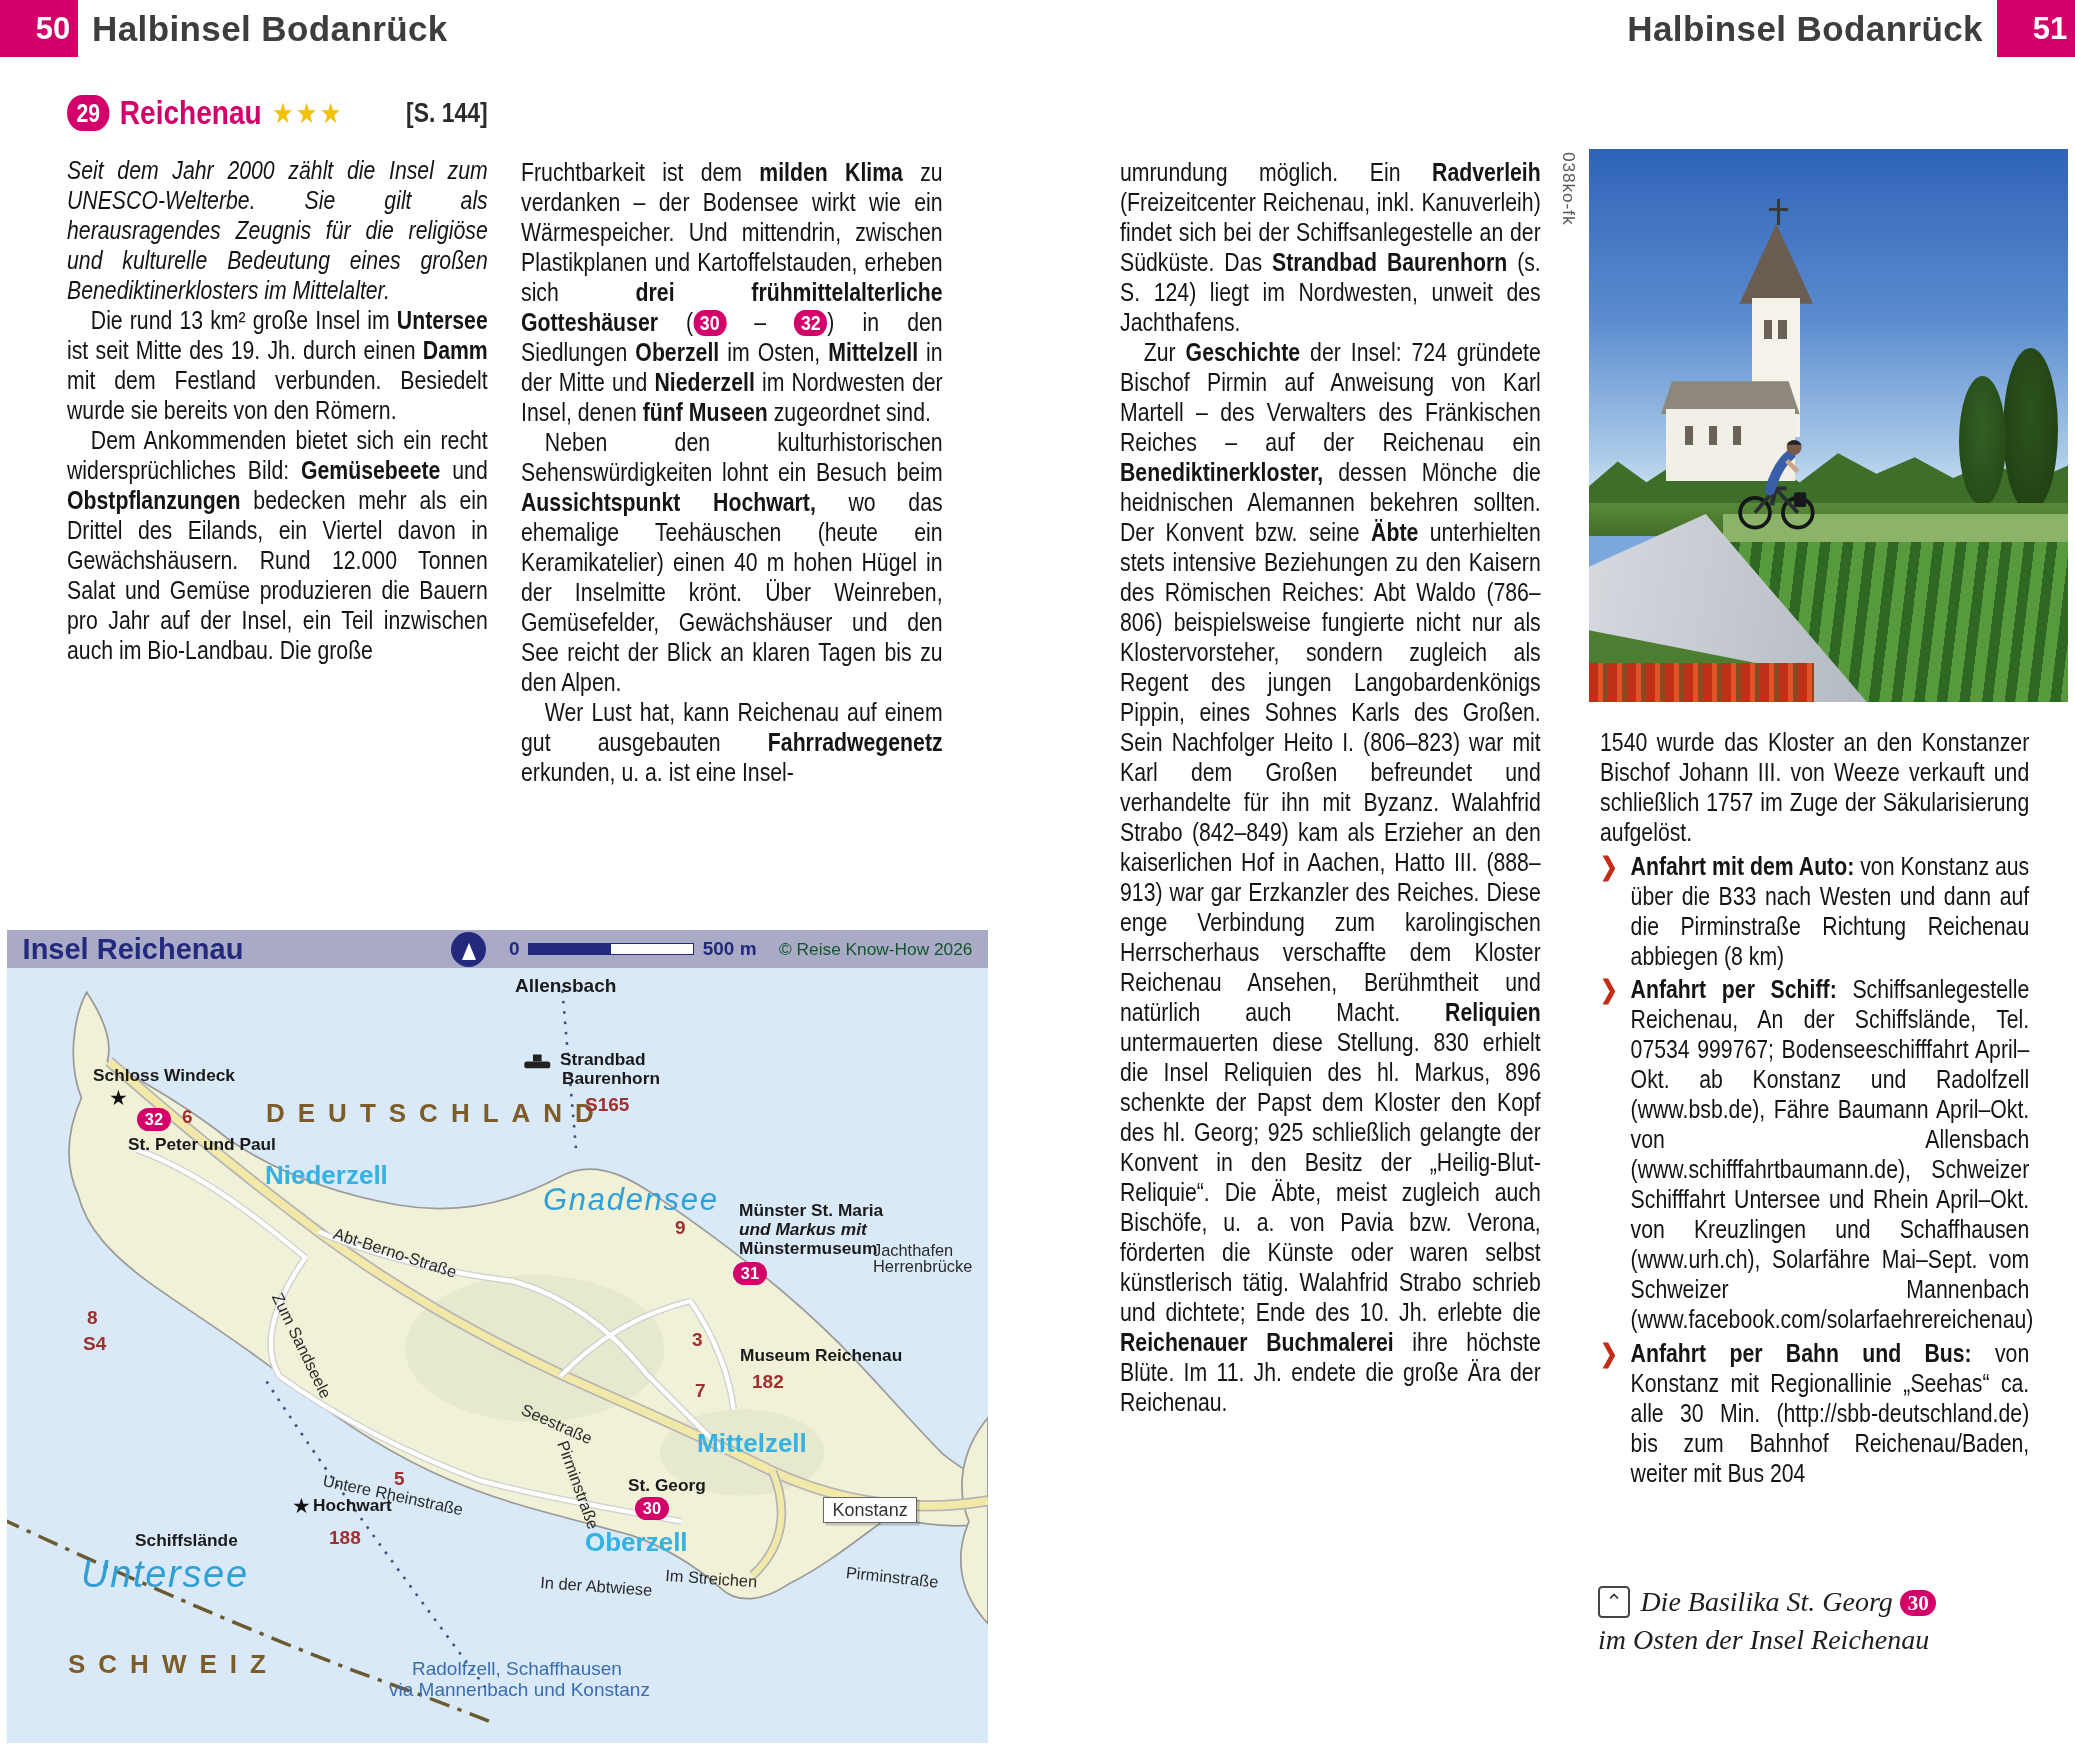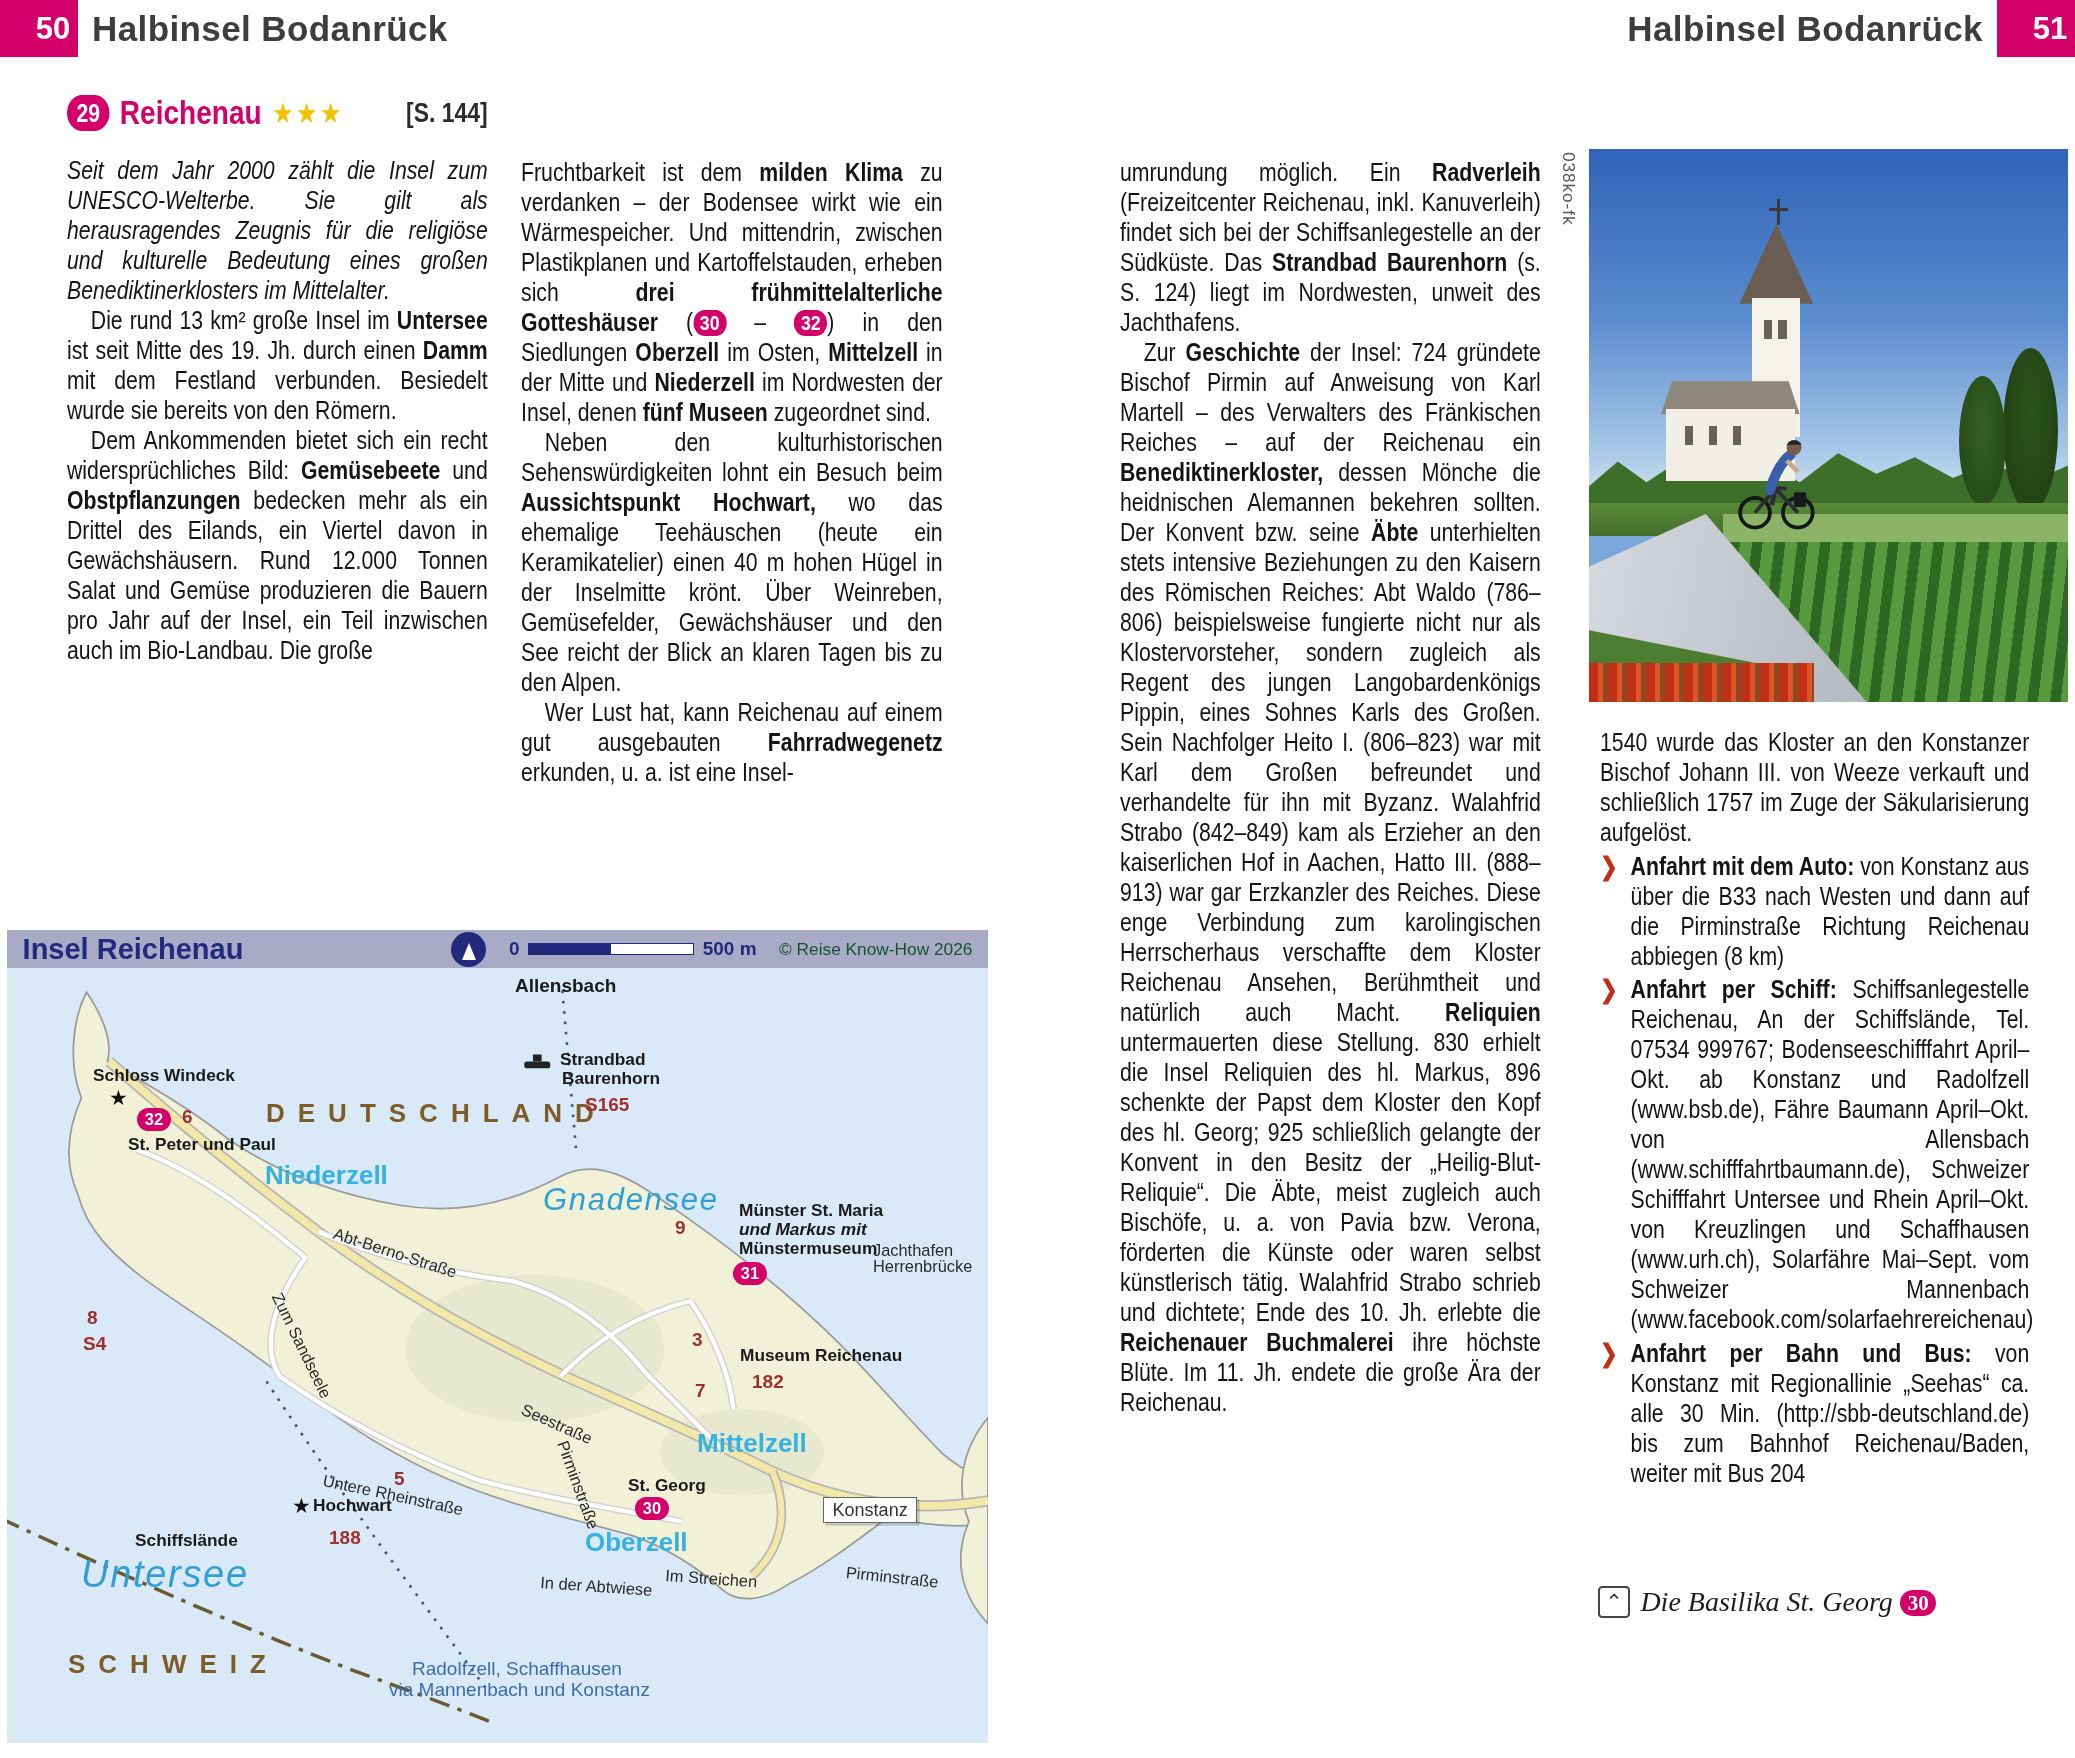--- a/index.html
+++ b/index.html
@@ -196,20 +196,21 @@
       <path d="M62,33 A9,9 0 0 1 78,33" fill="#23242a"></path>
     </svg>
   </div>
   <div class="credit">038ko-fk</div>
 
   <div class="caption">
     <div class="cap-l1">
       <span class="cap-icon">⌃</span>
       <span><span class="i">Die Basilika St. Georg </span><span class="inline-badge">30</span></span>
     </div>
+    <div class="cap-l2"><span class="i">im Osten der Insel Reichenau</span></div>
   </div>
 
   <section class="map">
     <div class="map-header">
       <span class="map-title">Insel Reichenau</span>
       <span class="compass">
           <span class="compass-n"></span>
         </span>
       <span class="scale">
         <span>0</span>

